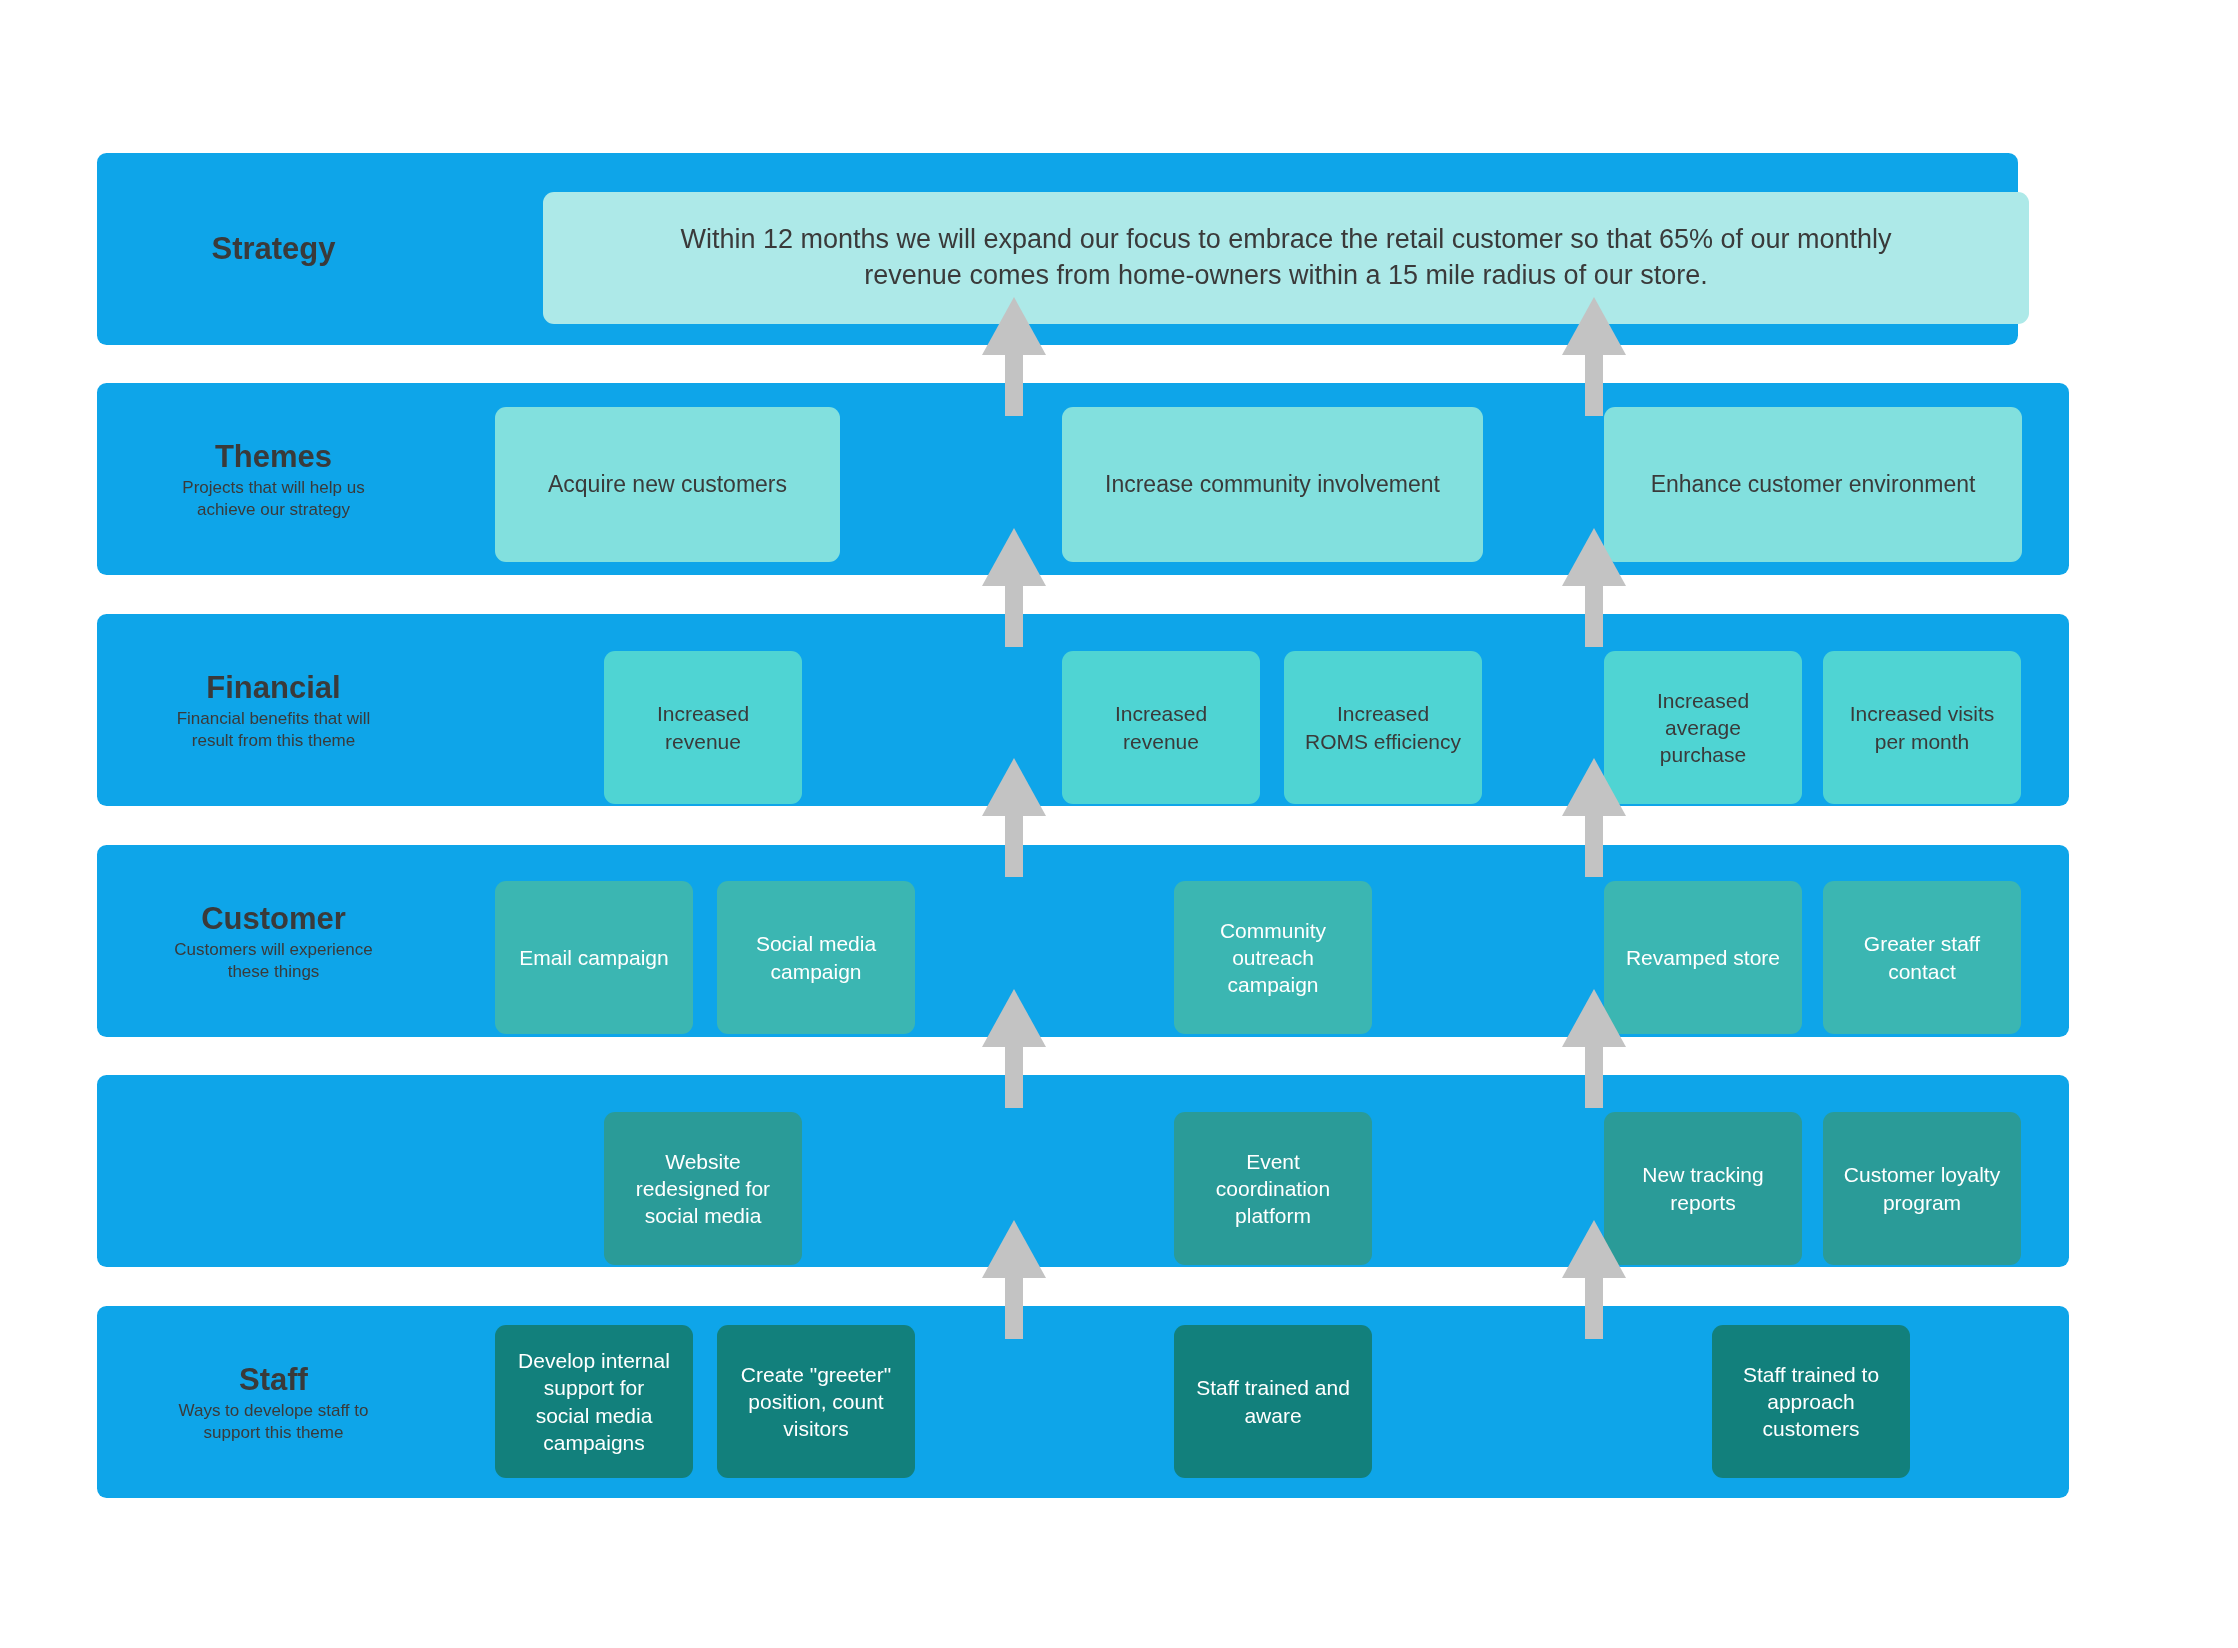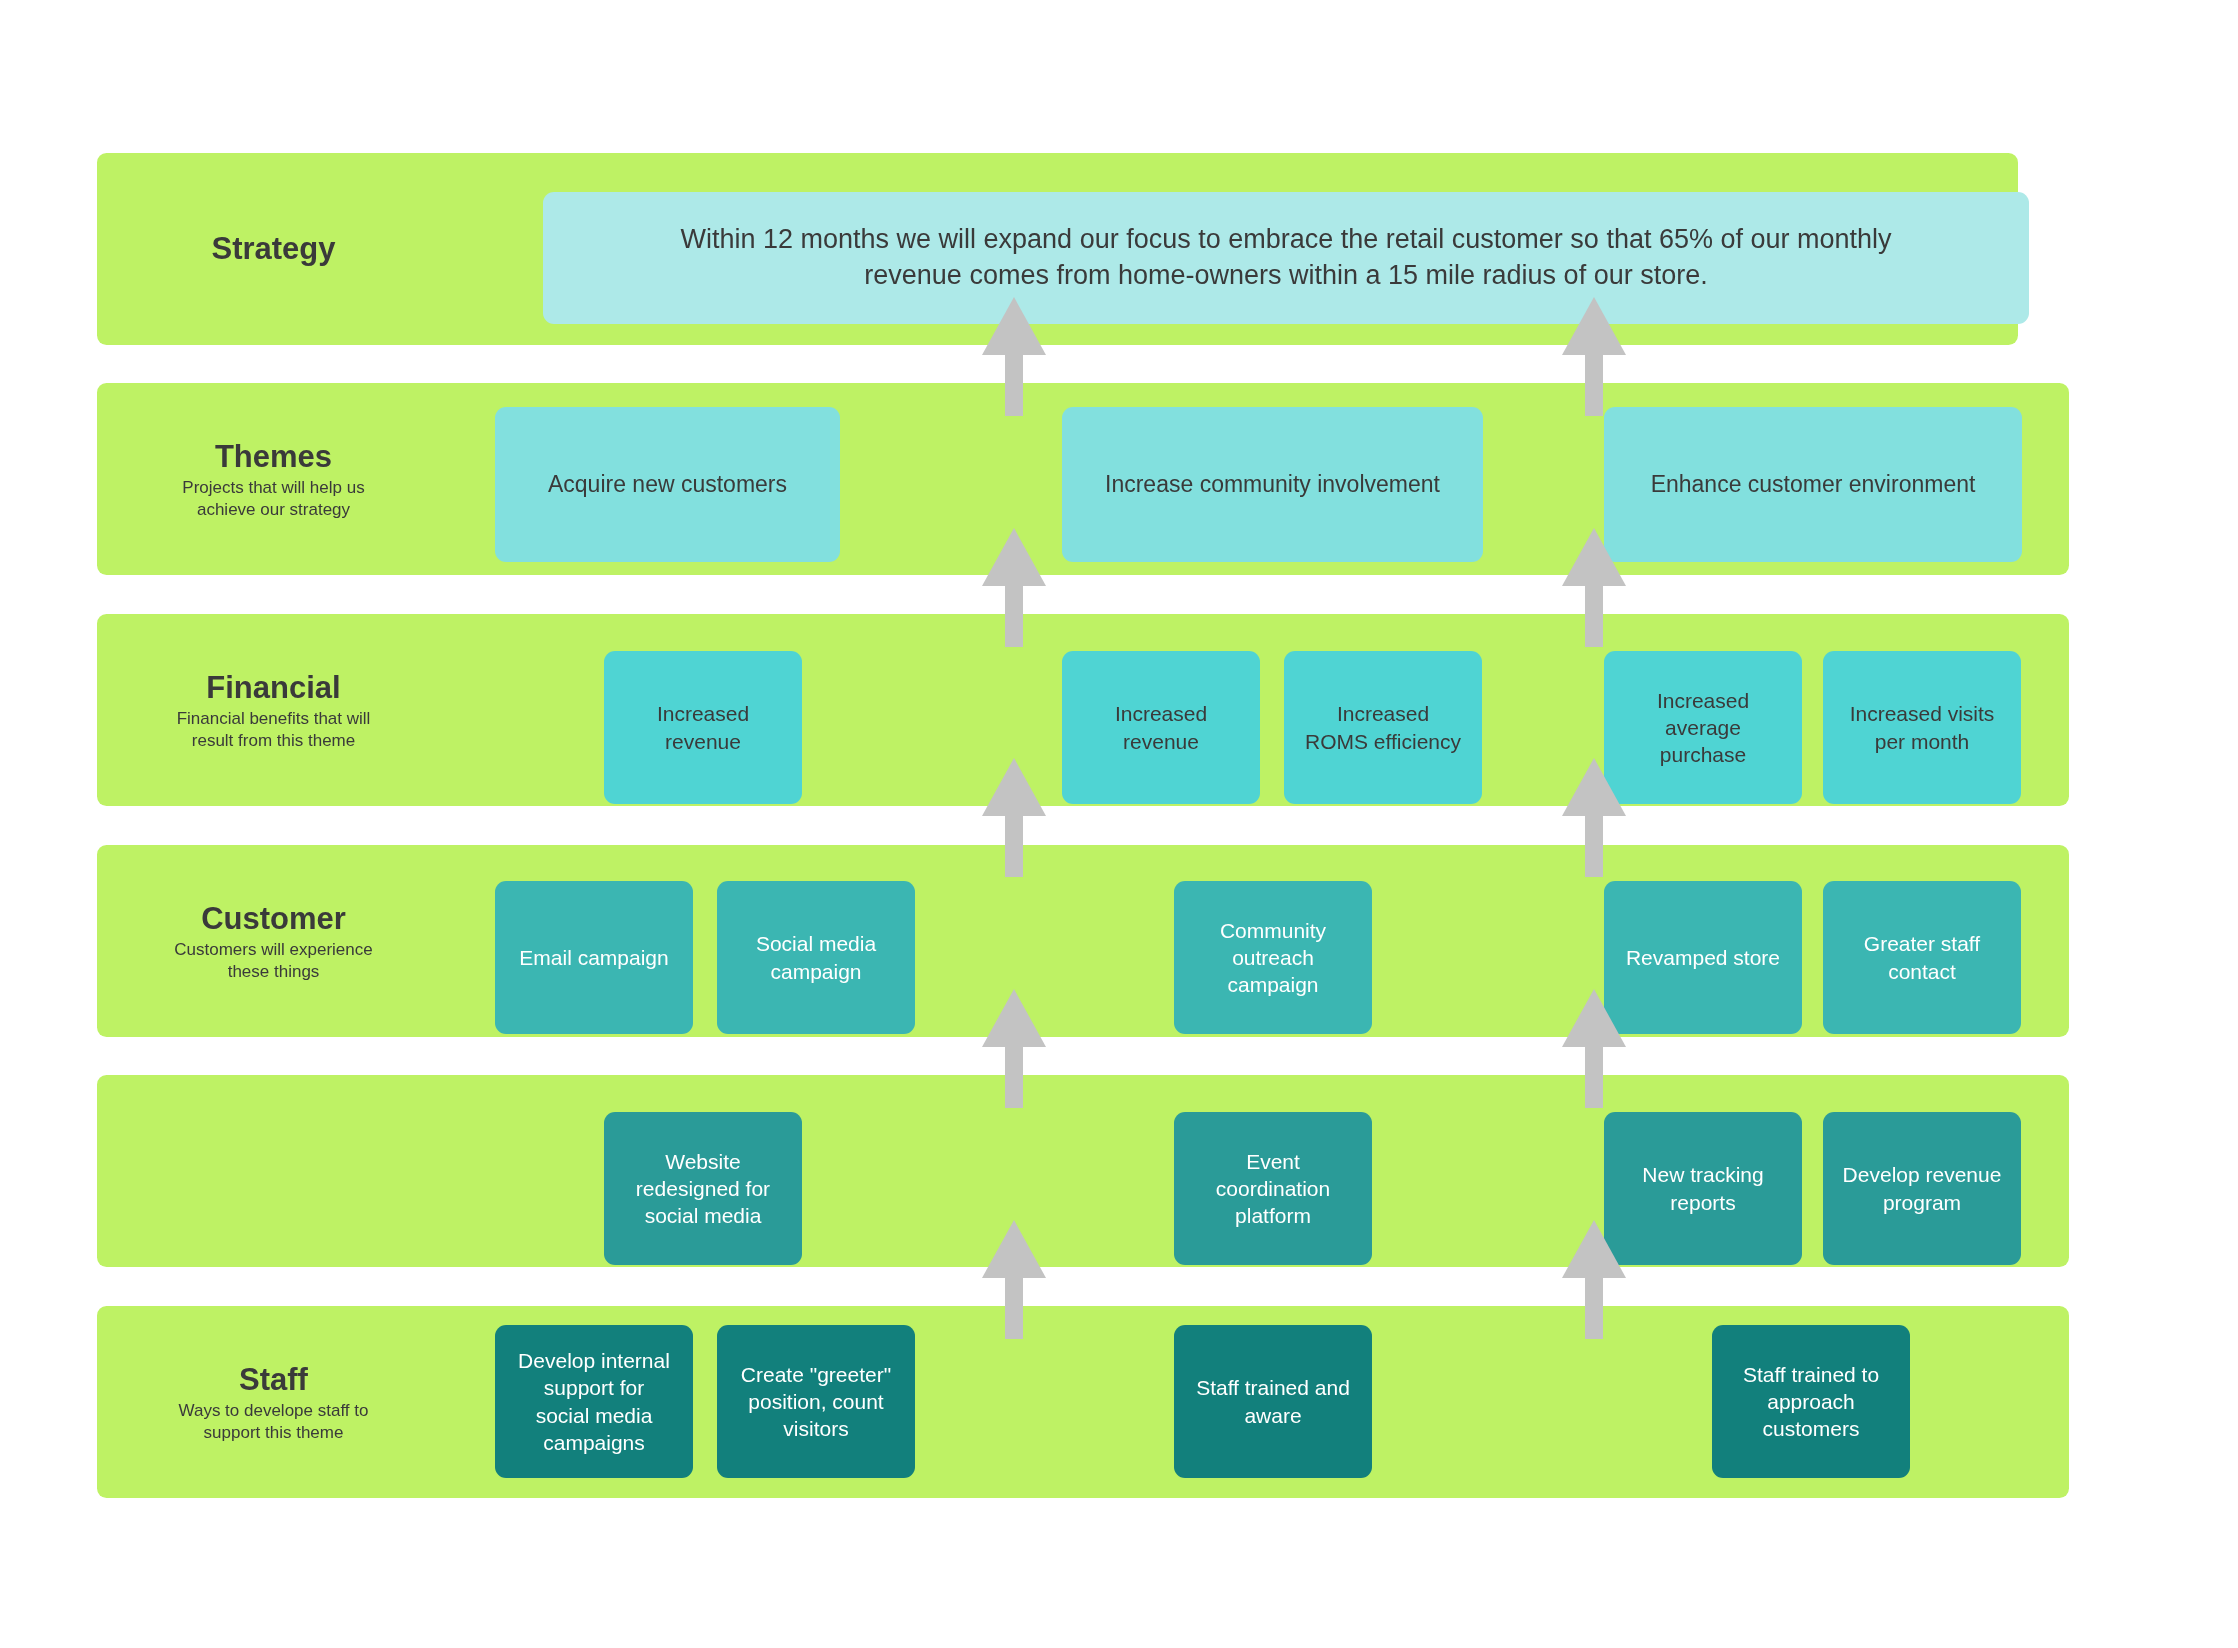--- a/index.html
+++ b/index.html
@@ -8,21 +8,21 @@
     width:2239px;height:1648px;
     background:#ffffff;
     font-family:"Liberation Sans", sans-serif;
     overflow:hidden;
   }
   .band{
     position:absolute;
     left:97px;
     width:1972px;
     height:192px;
-    background:#bef264;
+    background:#0ea5e9;
     border-radius:9.5px;
   }
   .band-strategy{top:153px;width:1921px;}
   .band-themes{top:383px;text-decoration:underline;}
   .band-financial{top:614px;}
   .band-customer{top:845px;}
   .band-process{top:1075px;}
   .band-staff{top:1306px;}
 
   .rowlabel{
@@ -177,21 +177,21 @@
 
   <div class="band band-process">
     <div class="box b-g1s">Website
 redesigned for
 social media</div>
     <div class="box b-g2s">Event
 coordination
 platform</div>
     <div class="box b-g3a">New tracking
 reports</div>
-    <div class="box b-g3b">Develop revenue
+    <div class="box b-g3b">Customer loyalty
 program</div>
   </div>
 
   <div class="band band-staff">
     <div class="rowlabel">
       <div class="title">Staff</div>
       <div class="subtitle">Ways to develope staff to
 support this theme</div>
     </div>
     <div class="box b-g1a">Develop internal

